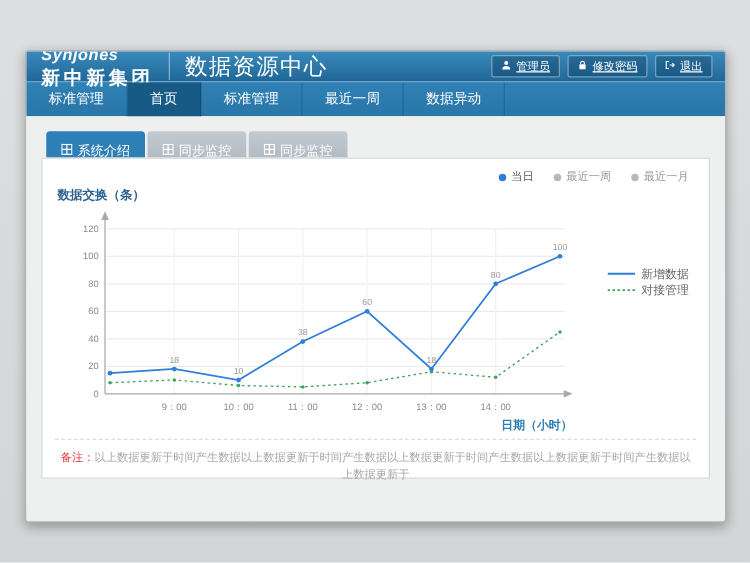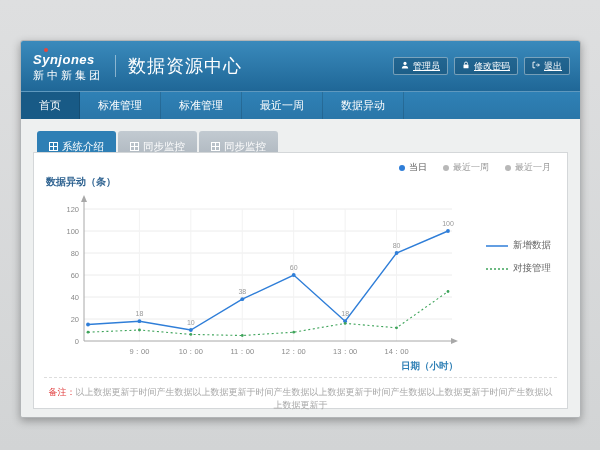--- a/index.html
+++ b/index.html
@@ -8,26 +8,26 @@
     background:linear-gradient(#dedfe0,#d2d4d5);
     font-family:"Liberation Sans","DejaVu Sans",sans-serif;
     position:relative;
   }
   .window{
     position:absolute;left:20px;top:40px;width:559px;height:376px;
     background:#eef0f0;border:1px solid #b2b5b7;border-radius:3px;
     overflow:hidden;box-shadow:0 3px 9px rgba(0,0,0,.30);
   }
   
-  .topbar{height:50px;background:linear-gradient(#3a8abc,#1f6797);display:flex;align-items:center;}
+  .topbar{height:24px;background:linear-gradient(#3a8abc,#1f6797);display:flex;align-items:center;}
   .brand{padding-left:12px;line-height:1;}
   .logo-line{position:relative;display:inline-block;}
   .logo-text{color:#fff;font-size:13px;font-weight:bold;font-style:italic;letter-spacing:.5px;}
   .logo-dot{position:absolute;top:-3px;left:11px;width:4px;height:4px;border-radius:50%;background:#e8463b;}
-  .company{color:#fff;font-size:11px;font-weight:normal;letter-spacing:3px;margin-top:3px;}
+  .company{color:#fff;font-size:15px;font-weight:bold;letter-spacing:3px;margin-top:3px;}
   .vdiv{width:1px;height:22px;background:rgba(255,255,255,.45);margin:0 12px;}
   .app-title{color:#fff;font-size:18px;letter-spacing:1px;}
   .actions{margin-left:auto;display:flex;gap:6px;padding-right:10px;}
   .hbtn{
     display:flex;align-items:center;gap:4px;
     background:rgba(8,58,90,.35);border:1px solid rgba(255,255,255,.4);
     border-radius:2px;color:#fff;font-size:9px;padding:3px 7px;cursor:pointer;
     font-family:inherit;line-height:1;text-decoration:underline;
   }
   
@@ -43,21 +43,21 @@
   .tab.inactive{background:linear-gradient(#c2cad1,#abb4bc);}
   .panel{background:#fff;border:1px solid #d4d7d9;height:257px;box-sizing:border-box;
          position:relative;padding:8px 10px;display:flex;flex-direction:column;}
   
   .filter-legend{position:absolute;top:8px;right:16px;display:flex;gap:16px;align-items:flex-end;}
   .fl-item{display:flex;align-items:center;gap:4px;font-size:9px;color:#999;cursor:pointer;}
   .fl-item.active{color:#555;}
   .fl-dot{width:6px;height:6px;border-radius:50%;background:#bbb;}
   .y-title{font-size:10px;color:#2f6391;font-weight:bold;margin:14px 0 2px 2px;}
   .chart-row{display:flex;align-items:flex-start;}
-  .series-legend{margin-top:48px;margin-left:2px;display:flex;flex-direction:column;gap:10px;}
+  .series-legend{margin-top:48px;margin-left:2px;display:flex;flex-direction:column;gap:0;}
   .sl-item{display:flex;align-items:center;gap:5px;font-size:9.5px;color:#666;cursor:pointer;white-space:nowrap;}
   .note{margin-top:auto;border-top:1px dashed #ddd;padding:8px 4px 6px;text-align:center;font-size:9px;color:#a8a8a8;}
   .note-prefix{color:#e03a3a;}
 </style>
 </head>
 <body>
 
 <div class="window">
 
   <header class="topbar">
@@ -89,22 +89,22 @@
         <span><svg width="8" height="8" viewBox="0 0 8 8">
               <path d="M3.2 1.2 h-2.2 v5.6 h2.2" stroke="#fff" fill="none" stroke-width="0.9"></path>
               <path d="M3.8 4 h3.4 M5.9 2.5 L7.4 4 L5.9 5.5" stroke="#fff" fill="none" stroke-width="0.9"></path>
             </svg></span>
         <span>退出</span>
       </button>
     </div>
   </header>
 
   <nav class="mainnav">
+    <div class="nav-item">标准管理</div>
     <div class="nav-item active">首页</div>
-    <div class="nav-item">标准管理</div>
     <div class="nav-item">标准管理</div>
     <div class="nav-item">最近一周</div>
     <div class="nav-item">数据异动</div>
   </nav>
 
   <div class="content">
 
     <div class="tabs">
       <div class="tab active">
         <span><svg width="9" height="9" viewBox="0 0 9 9">
@@ -142,21 +142,21 @@
         <div class="fl-item">
           <span class="fl-dot" style="background: rgb(184, 184, 184);"></span>
           <span>最近一周</span>
         </div>
         <div class="fl-item">
           <span class="fl-dot" style="background: rgb(184, 184, 184);"></span>
           <span>最近一月</span>
         </div>
       </div>
 
-      <div class="y-title">数据异动（条）</div>
+      <div class="y-title">数据交换（条）</div>
 
       <div class="chart-row">
         <svg id="chart-svg" width="440" height="186" viewBox="0 0 440 186">
             <text x="35" y="152.5" text-anchor="end" font-size="7.5" fill="#8a8a8a">0</text>
             <line x1="40" y1="128" x2="408" y2="128" stroke="#ececec" stroke-width="1"></line>
             <text x="35" y="130.5" text-anchor="end" font-size="7.5" fill="#8a8a8a">20</text>
             <line x1="40" y1="106" x2="408" y2="106" stroke="#ececec" stroke-width="1"></line>
             <text x="35" y="108.5" text-anchor="end" font-size="7.5" fill="#8a8a8a">40</text>
             <line x1="40" y1="84" x2="408" y2="84" stroke="#ececec" stroke-width="1"></line>
             <text x="35" y="86.5" text-anchor="end" font-size="7.5" fill="#8a8a8a">60</text>

